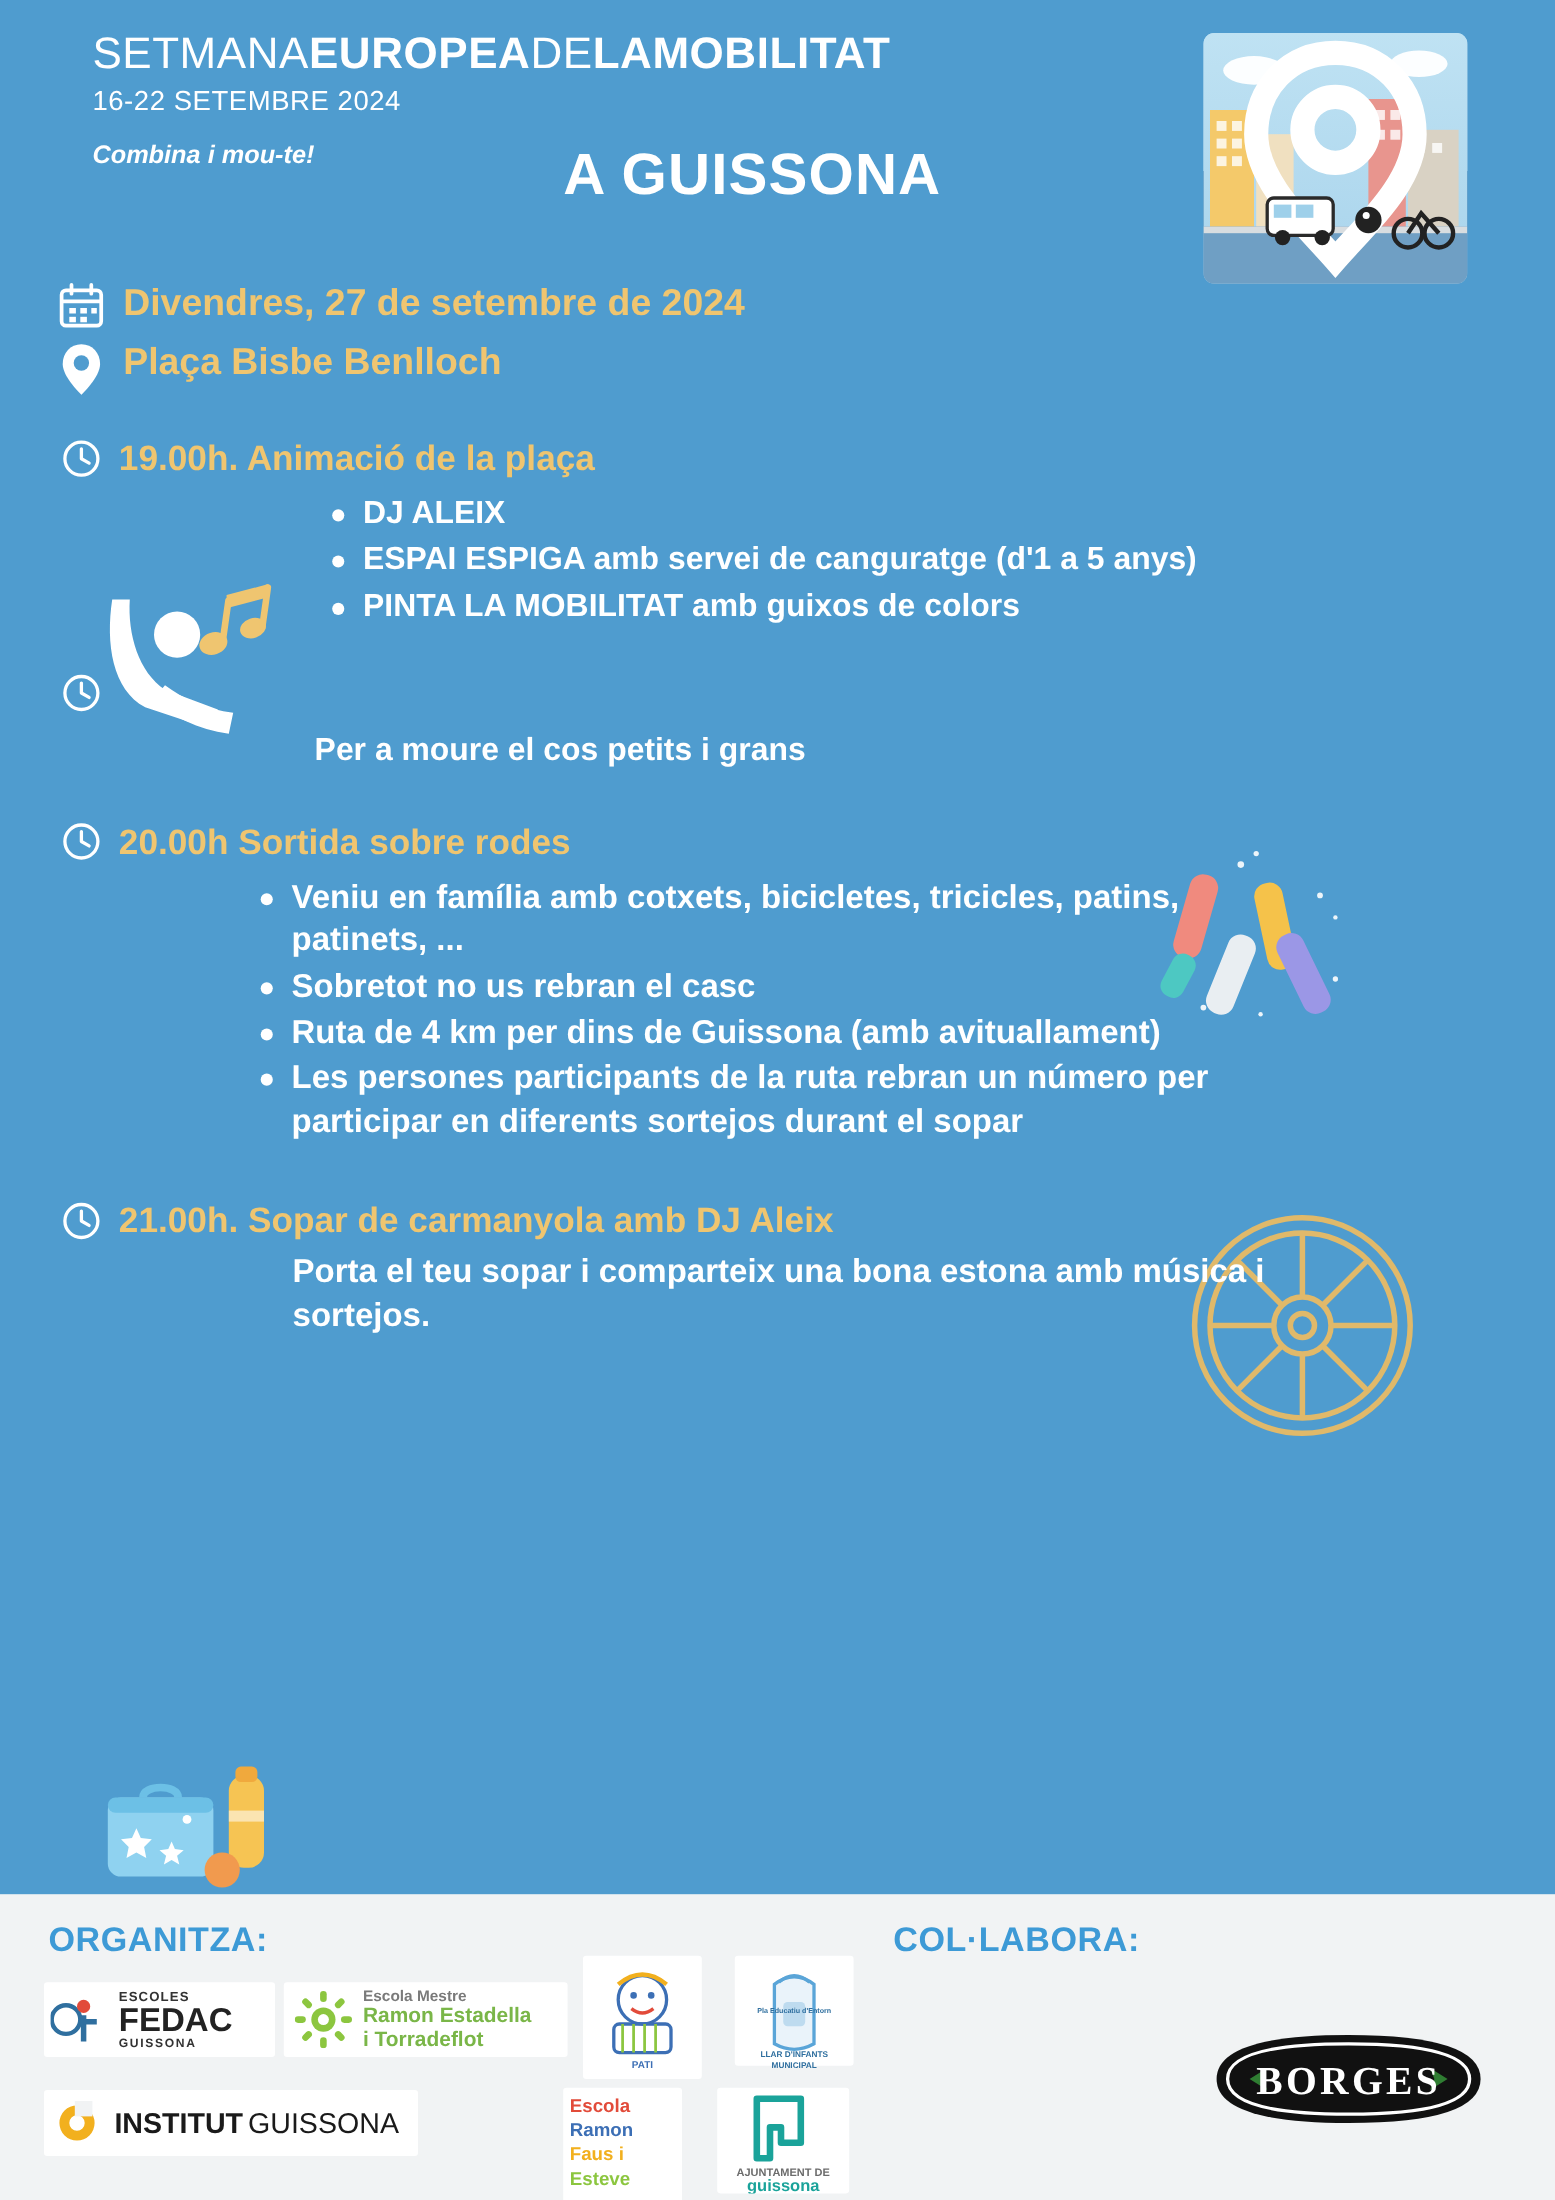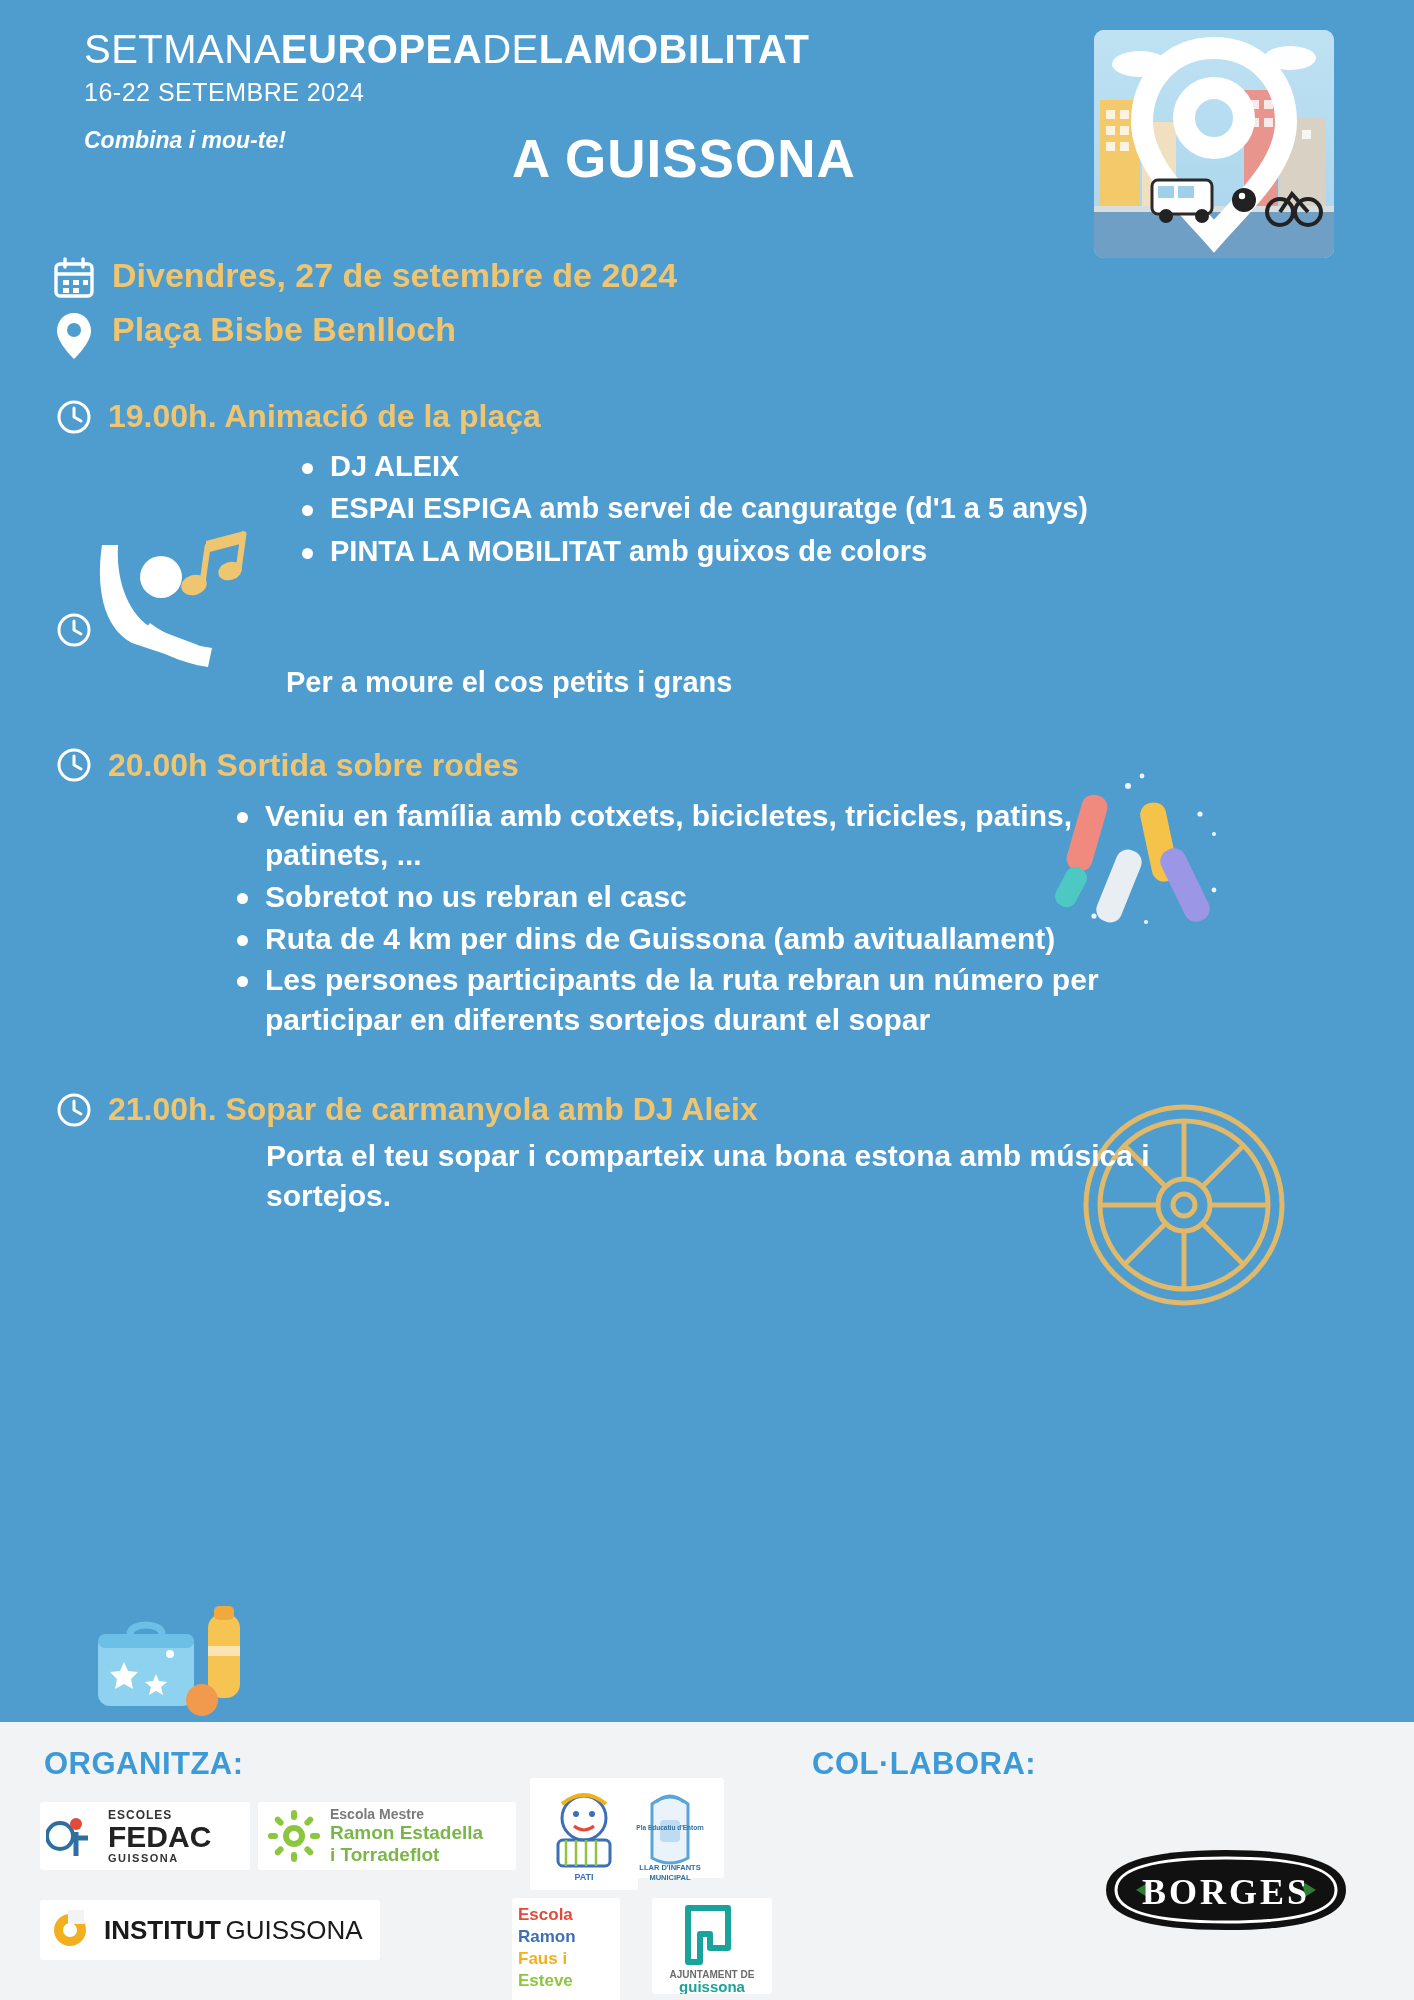--- a/index.html
+++ b/index.html
@@ -201,21 +201,21 @@
   .mestre .l1 { font-size: 14px; color:#7a7a7a; font-weight:600;}
   .mestre .l2 { font-size: 19px; color:#7ab648; font-weight:800; line-height:1.15;}
 
   
   .institut { left: 40px; top: 178px; width: 340px; height: 60px; display:flex; align-items:center; gap:12px; padding-left:8px;}
   .institut .b { font-size: 26px; font-weight:800; color:#1a1a1a;}
   .institut .l { font-size: 26px; font-weight:400; color:#1a1a1a;}
 
   
   .pati { left: 530px; top: 56px; width: 108px; height: 112px;}
-  .llar { left: 616px; top: 56px; width: 108px; height: 100px;}
+  .llar { left: 668px; top: 56px; width: 108px; height: 100px;}
   .ramon { left: 512px; top: 176px; width: 108px; height: 112px;}
   .ajunt { left: 652px; top: 176px; width: 120px; height: 96px;}
 
   .borges { left: 1092px; top: 116px; width: 268px; height: 104px; background: transparent;}
 </style>
 </head>
 <body>
 
 <div class="poster">
 

